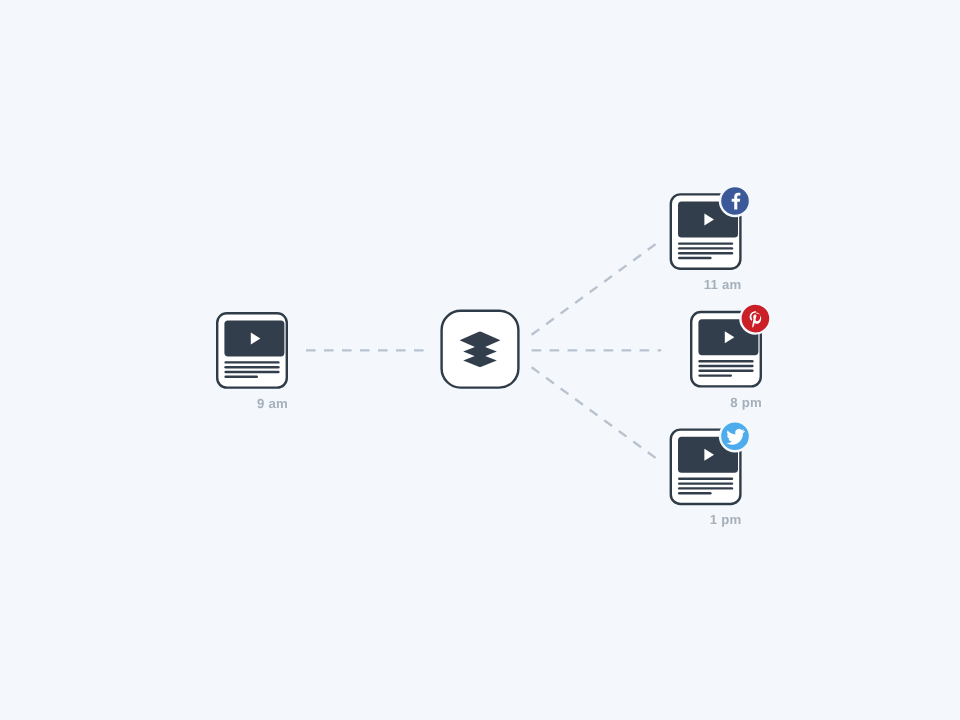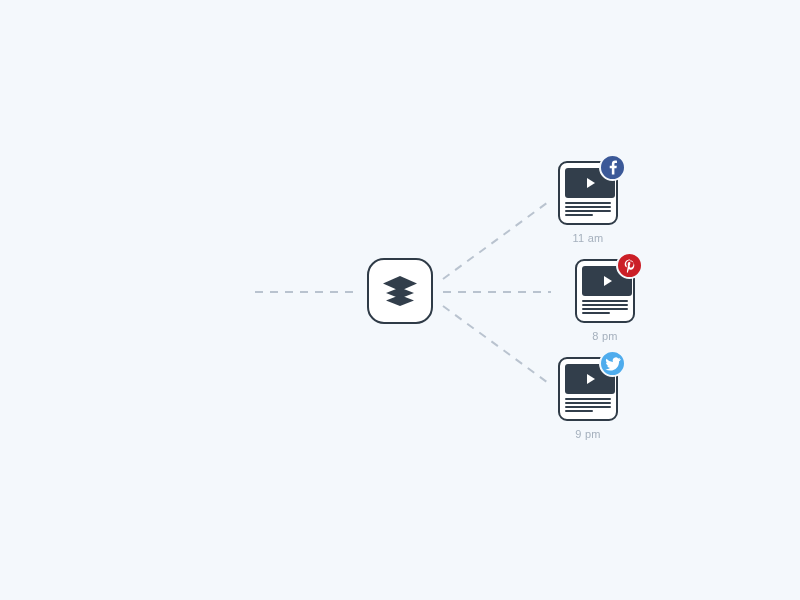--- a/index.html
+++ b/index.html
@@ -67,26 +67,27 @@
     display: block;
     height: 2px;
     background: #323e4b;
     border-radius: 1px;
     width: 100%;
   }
   .lines i.short {
     width: 60%;
   }
   .node-label {
-    text-align: center;
+    text-align: right;
     margin-top: 7px;
     font-size: 11px;
     color: #a5b0bd;
     letter-spacing: 0.2px;
     white-space: nowrap;
+    font-weight: bold;
   }
 
   
   .badge {
     position: absolute;
     top: -9px;
     right: -10px;
     width: 27px;
     height: 27px;
     border-radius: 50%;
@@ -117,20 +118,34 @@
 
 <div id="stage">
 
   <svg id="connectors" viewBox="0 0 800 600" xmlns="http://www.w3.org/2000/svg">
     <line x1="255" y1="292" x2="360" y2="292" stroke="#b9c3cf" stroke-width="2" stroke-dasharray="8 7" stroke-linecap="butt"></line>
     <line x1="443" y1="279" x2="551" y2="200" stroke="#b9c3cf" stroke-width="2" stroke-dasharray="8 7" stroke-linecap="butt"></line>
     <line x1="443" y1="292" x2="551" y2="292" stroke="#b9c3cf" stroke-width="2" stroke-dasharray="8 7" stroke-linecap="butt"></line>
     <line x1="443" y1="306" x2="551" y2="385" stroke="#b9c3cf" stroke-width="2" stroke-dasharray="8 7" stroke-linecap="butt"></line>
   </svg>
 
+  <div class="node" style="left:180px; top:260px;">
+    <div class="card">
+      <div class="thumb">
+        <span class="play"></span>
+      </div>
+      <div class="lines">
+        <i></i>
+        <i></i>
+        <i></i>
+        <i class="short"></i>
+      </div>
+    </div>
+    <div class="node-label">9 am</div>
+  </div>
 
   <div class="hub" style="left:367px; top:258px;">
     <svg width="34" height="30" viewBox="0 0 34 30">
       <polygon points="17,0 34,7.5 17,15 0,7.5" fill="#323e4b"></polygon>
       <polygon points="17,11.5 31,17 17,22.5 3,17" fill="#323e4b"></polygon>
       <polygon points="17,19 31,24.5 17,30 3,24.5" fill="#323e4b"></polygon>
     </svg>
   </div>
 
   <div class="node" style="left:558px; top:161px;">
@@ -183,16 +198,16 @@
         <i></i>
         <i></i>
         <i class="short"></i>
       </div>
       <div class="badge" style="background:#4eaced;">
         <svg width="16" height="14" viewBox="0 0 16 14">
           <path d="M15.6 1.95c-.56.25-1.17.42-1.8.5a3.16 3.16 0 0 0 1.38-1.75c-.6.36-1.28.62-1.99.77A3.13 3.13 0 0 0 7.8 4.32c0 .25.02.49.08.72A8.88 8.88 0 0 1 1.43 1.77a3.14 3.14 0 0 0 .97 4.19c-.51-.02-1-.16-1.42-.39v.04c0 1.52 1.08 2.79 2.51 3.08-.26.07-.54.11-.82.11-.2 0-.4-.02-.59-.06a3.14 3.14 0 0 0 2.93 2.18 6.29 6.29 0 0 1-3.89 1.34c-.25 0-.5-.02-.75-.05a8.87 8.87 0 0 0 4.8 1.41c5.76 0 8.91-4.77 8.91-8.91l-.01-.41c.61-.44 1.14-.99 1.56-1.62z" fill="#ffffff"></path>
         </svg>
       </div>
     </div>
-    <div class="node-label">9 pm</div>
+    <div class="node-label">1 pm</div>
   </div>
 
 </div>
 
 </body></html>

